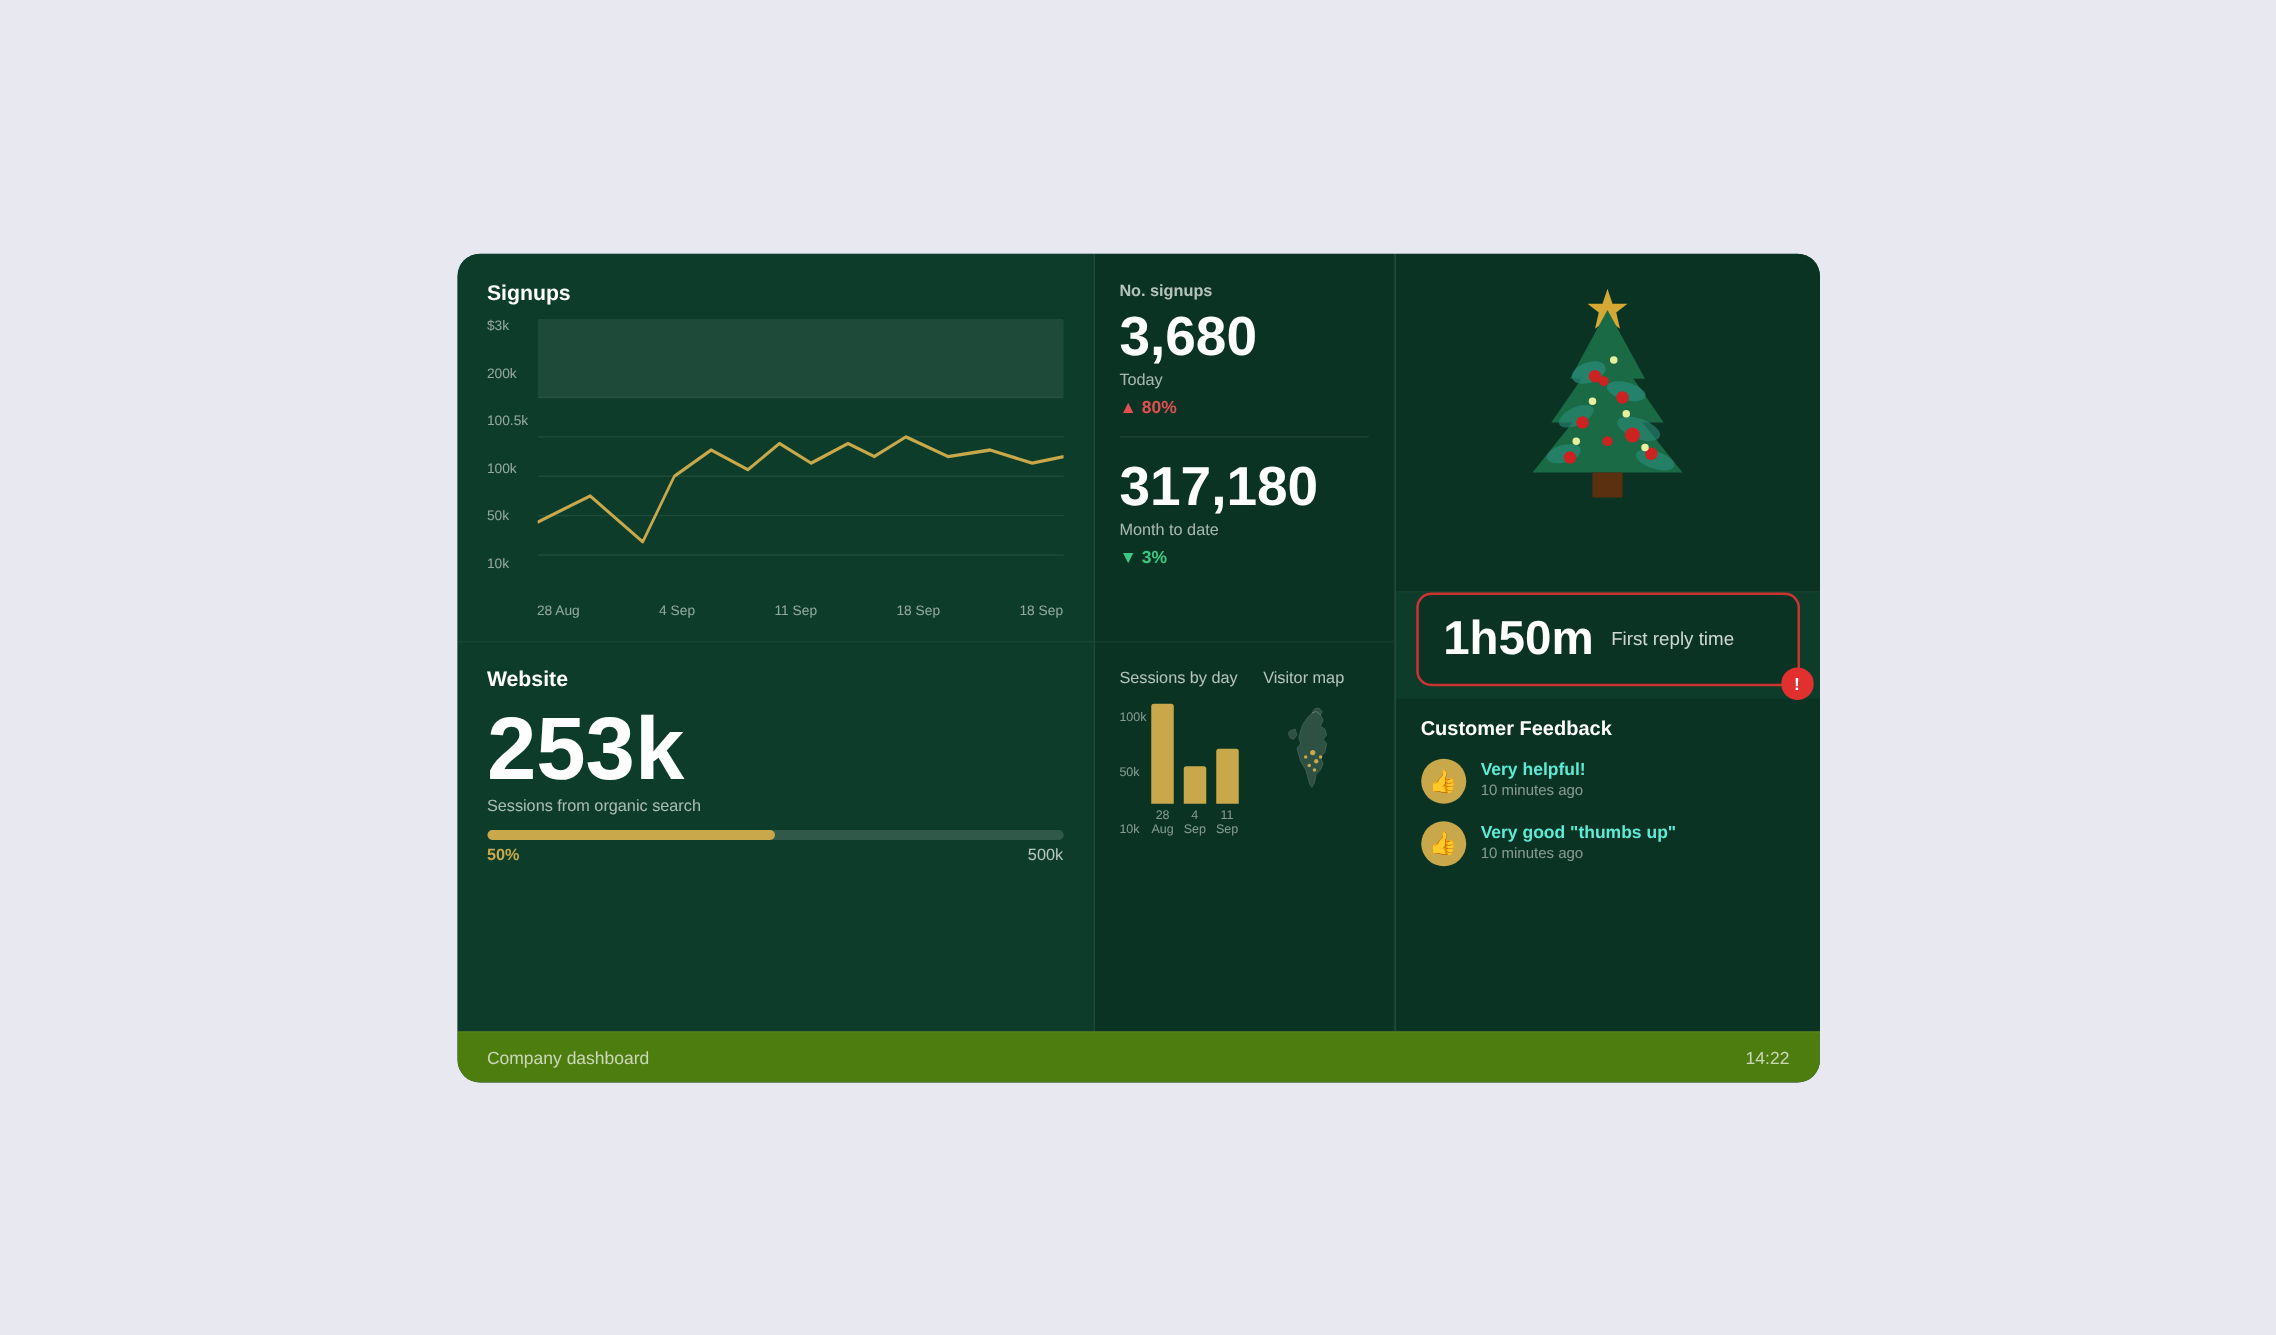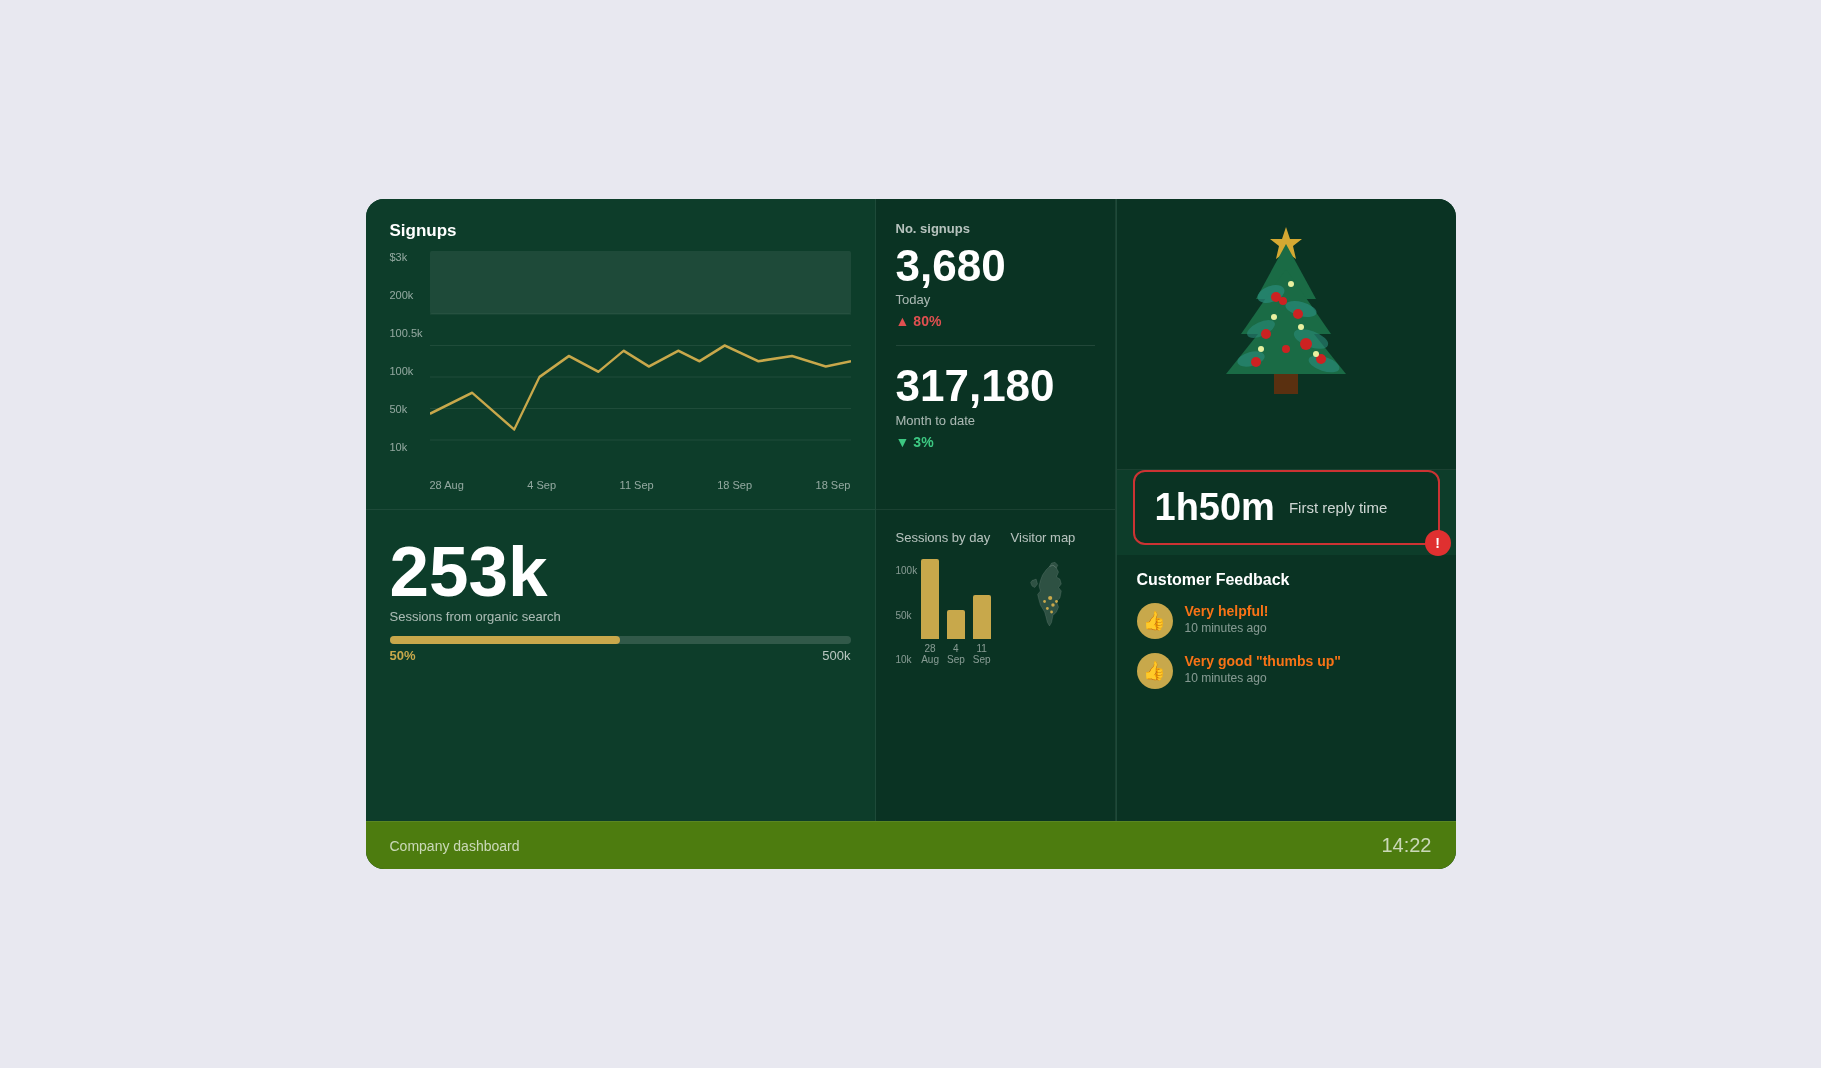--- a/index.html
+++ b/index.html
@@ -231,21 +231,21 @@
       height: 36px;
       background: #c8a84b;
       border-radius: 50%;
       display: flex;
       align-items: center;
       justify-content: center;
       font-size: 18px;
       flex-shrink: 0;
     }
     .feedback-text {
-      color: #f97316;
+      color: #5eead4;
       font-size: 14px;
       font-weight: 600;
     }
     .feedback-time {
       color: rgba(255,255,255,0.5);
       font-size: 12px;
       margin-top: 2px;
     }
     
     .dashboard-footer {
@@ -255,21 +255,21 @@
       display: flex;
       justify-content: space-between;
       align-items: center;
     }
     .footer-text {
       color: rgba(255,255,255,0.7);
       font-size: 14px;
     }
     .footer-time {
       color: rgba(255,255,255,0.7);
-      font-size: 20px;
+      font-size: 14px;
     }
     
     .main-grid {
       display: grid;
       grid-template-columns: 1fr 240px 340px;
       grid-template-rows: 1fr 1fr;
       flex: 1;
     }
     .cell-signups { grid-column: 1; grid-row: 1; }
     .cell-nosignups { grid-column: 2; grid-row: 1; }
@@ -336,20 +336,21 @@
       <div class="divider-h"></div>
       <div class="nosignups-big">317,180</div>
       <div class="nosignups-sub">Month to date</div>
       <div class="trend-down">
         <span>▼</span>
         <span>3%</span>
       </div>
     </div>
 
     <div class="panel-website cell-website">
+      <div class="panel-title">Website</div>
       <div class="website-number">253k</div>
       <div class="website-sub">Sessions from organic search</div>
       <div class="progress-wrap">
         <div class="progress-fill" style="width:50%"></div>
       </div>
       <div class="progress-labels">
         <span class="progress-pct">50%</span>
         <span>500k</span>
       </div>
     </div>

